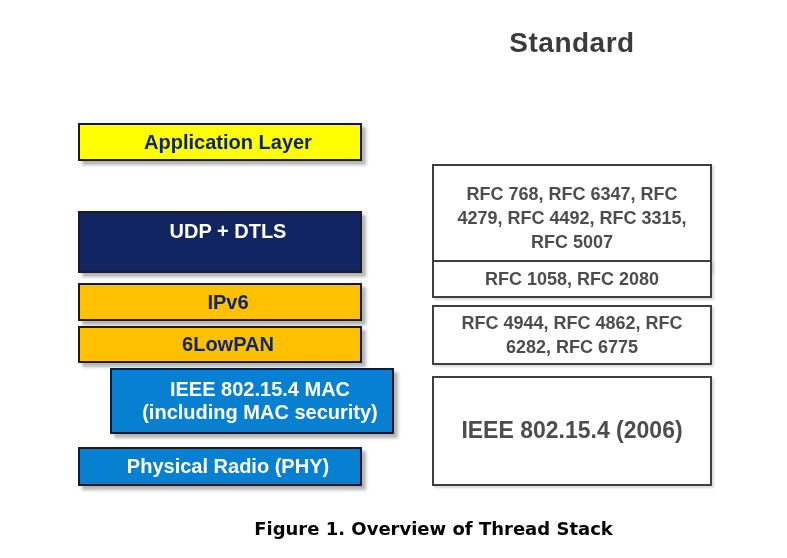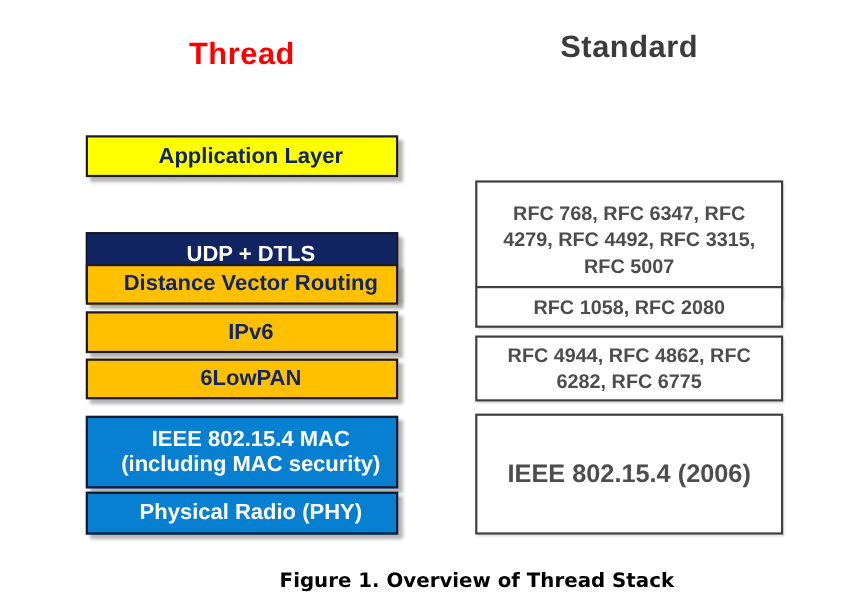--- a/index.html
+++ b/index.html
@@ -53,21 +53,21 @@
   .yellow { background: #ffff00; color: #102562; }
   .navy   { background: #102562; color: #ffffff; align-items: flex-start; padding-top: 7px; margin-top: 44px; }
   .orange { background: #ffc000; color: #102562; }
   .blue   { background: #0780d2; color: #ffffff; }
 
   #box-app   { top: 123px; height: 38px; }
   #box-udp   { top: 167px; height: 62px; }
   #box-dvr   { top: 240px; height: 37px; }
   #box-ipv6  { top: 283px; height: 38px; }
   #box-6low  { top: 326px; height: 37px; }
-  #box-mac   { top: 378px; height: 66px; flex-direction: column; }
+  #box-mac   { top: 368px; height: 66px; flex-direction: column; margin-left: 32px; }
   #box-phy   { top: 447px; height: 39px; }
 
   #std-box-1 { top: 164px; height: 108px; }
   #std-box-2 { top: 260px; height: 38px; }
   #std-box-3 { top: 305px; height: 60px; }
   #std-box-4 { top: 376px; height: 110px; font-size: 23px; }
 
   #figure-caption {
     position: absolute;
     top: 518px;
@@ -82,29 +82,27 @@
     color: #000000;
     margin-left: 34px;
   }
   .line { display: block; }
 </style>
 </head>
 <body>
 
 <div id="canvas">
 
-  <div id="thread-title" class="col-title">Thread</div>
 
   <div id="standard-title" class="col-title">Standard</div>
 
   <div id="box-app" class="box left-box yellow">Application Layer</div>
 
   <div id="box-udp" class="box left-box navy">UDP + DTLS</div>
 
-  <div id="box-dvr" class="box left-box orange">Distance Vector Routing</div>
 
   <div id="box-ipv6" class="box left-box orange">IPv6</div>
 
   <div id="box-6low" class="box left-box orange">6LowPAN</div>
 
   <div id="box-mac" class="box left-box blue">
     <span class="line">IEEE 802.15.4 MAC</span>
     <span class="line">(including MAC security)</span>
   </div>
 

